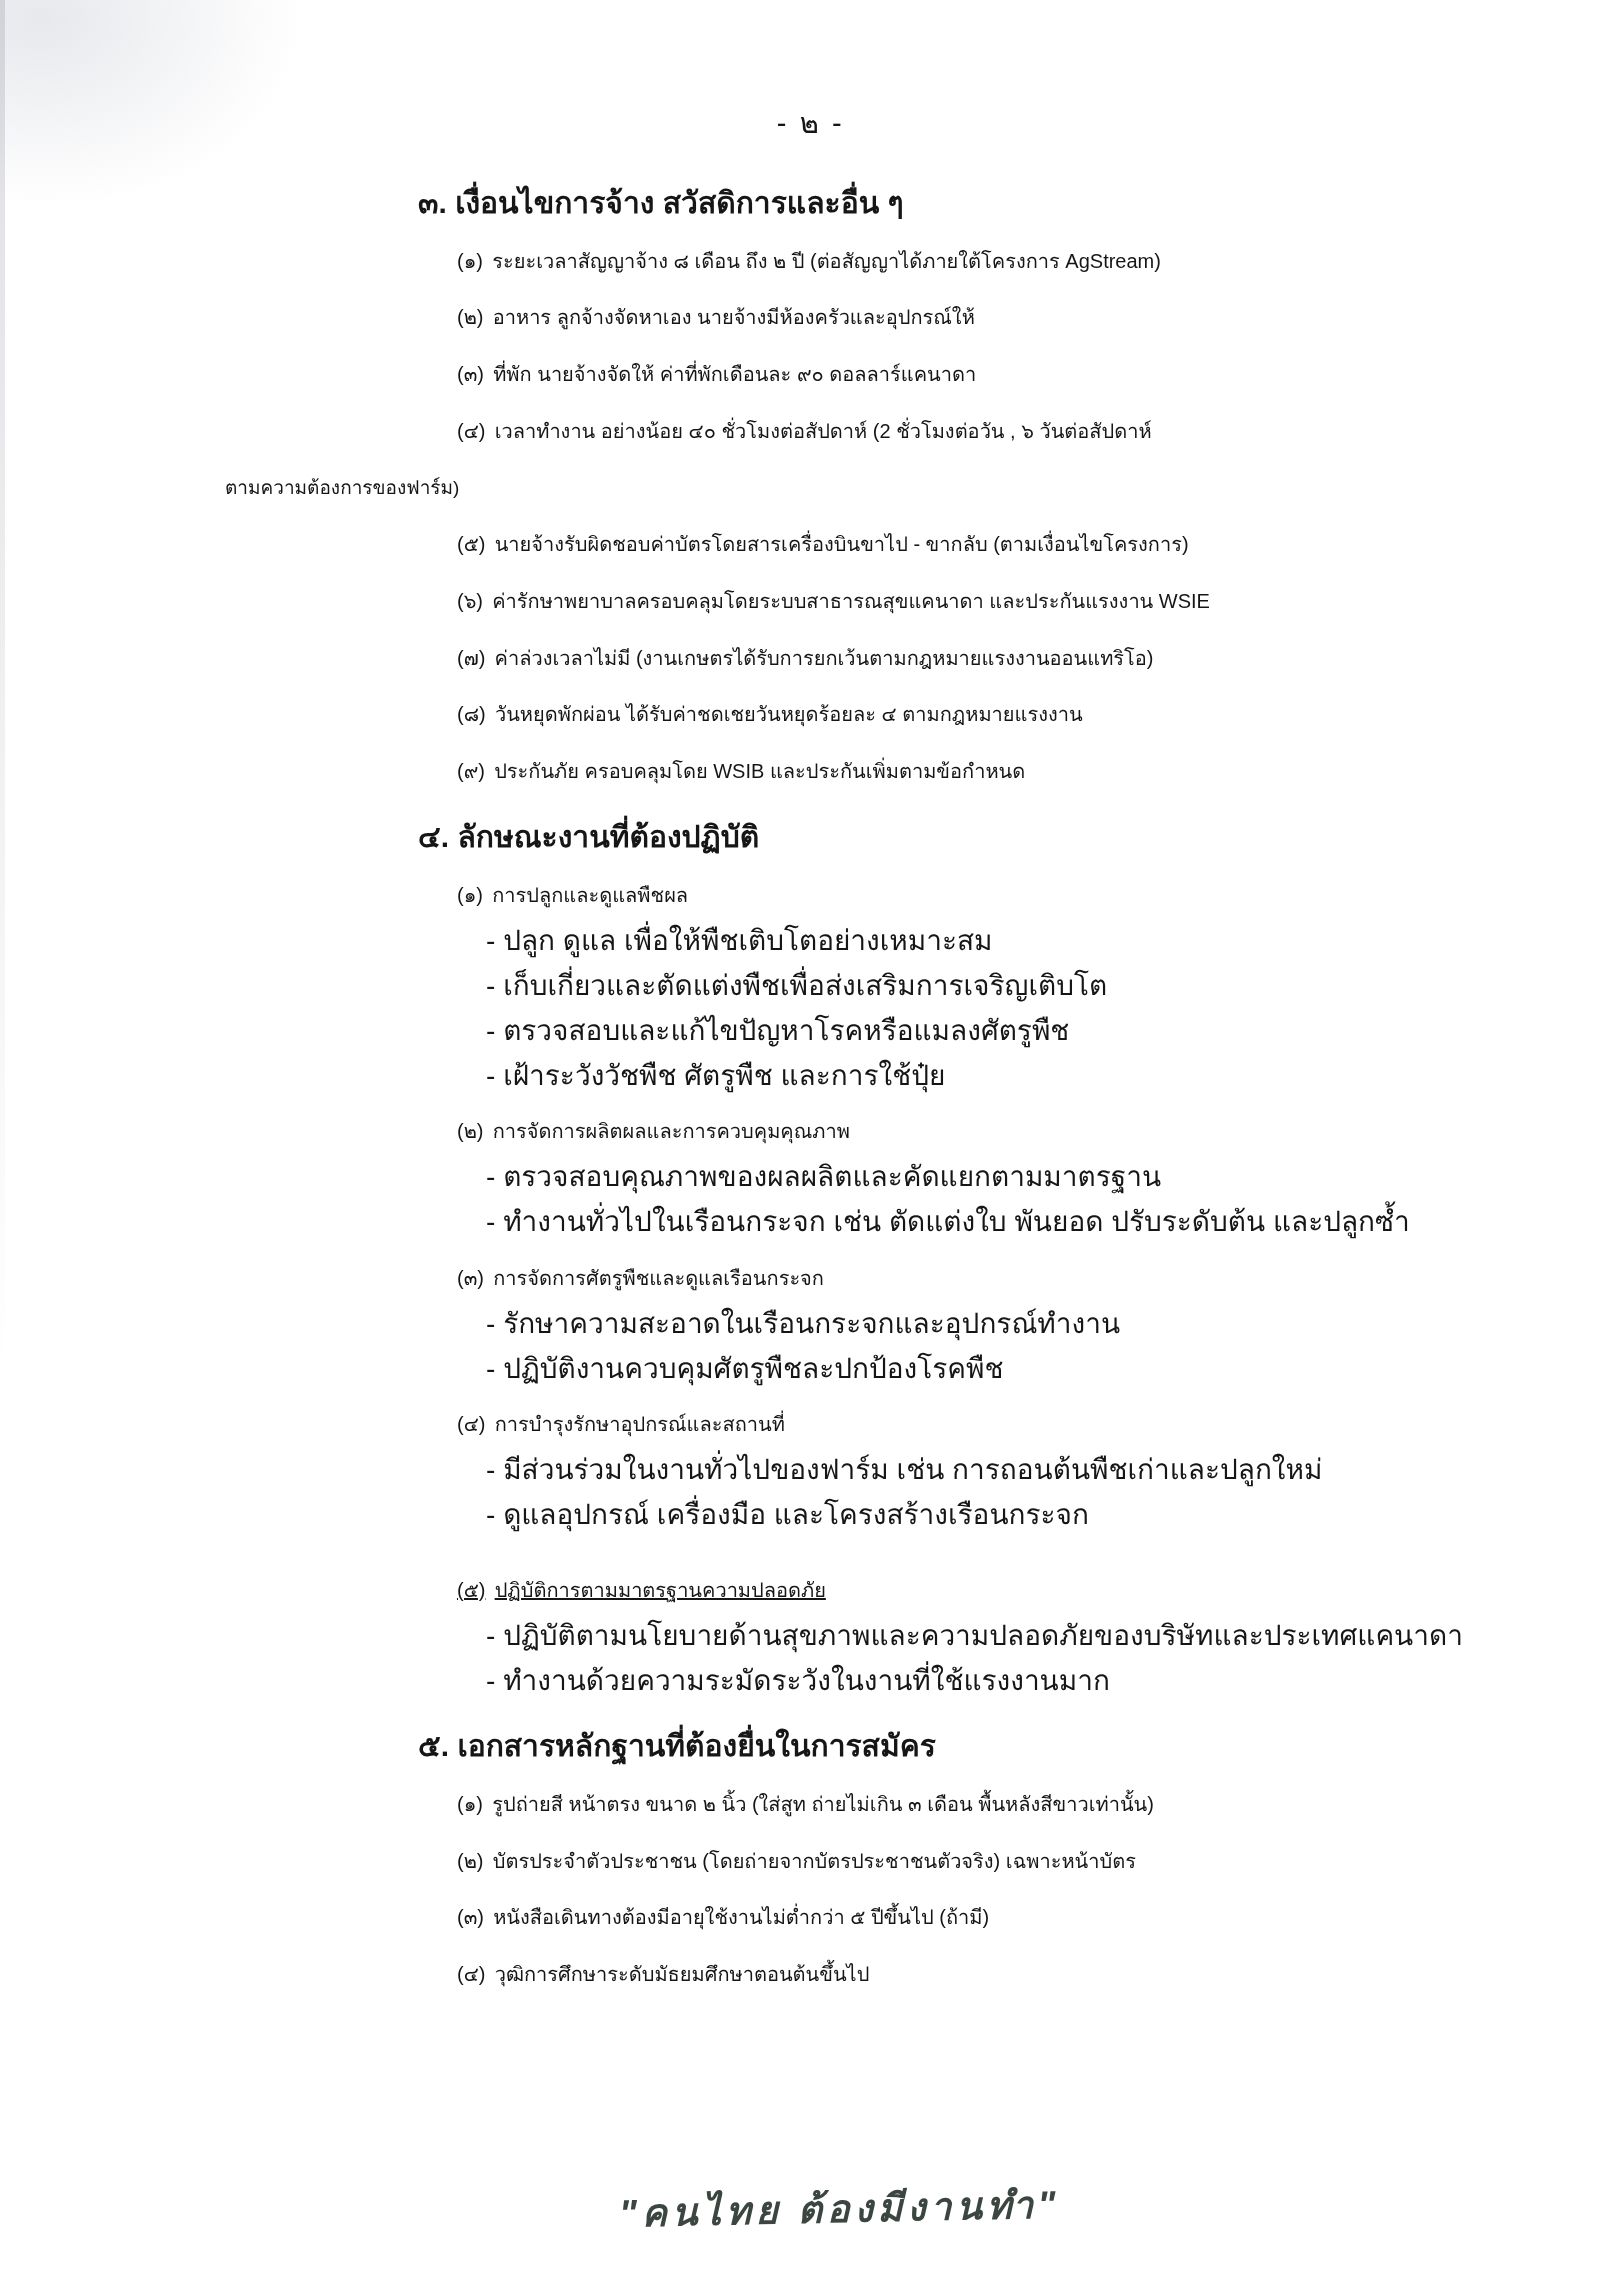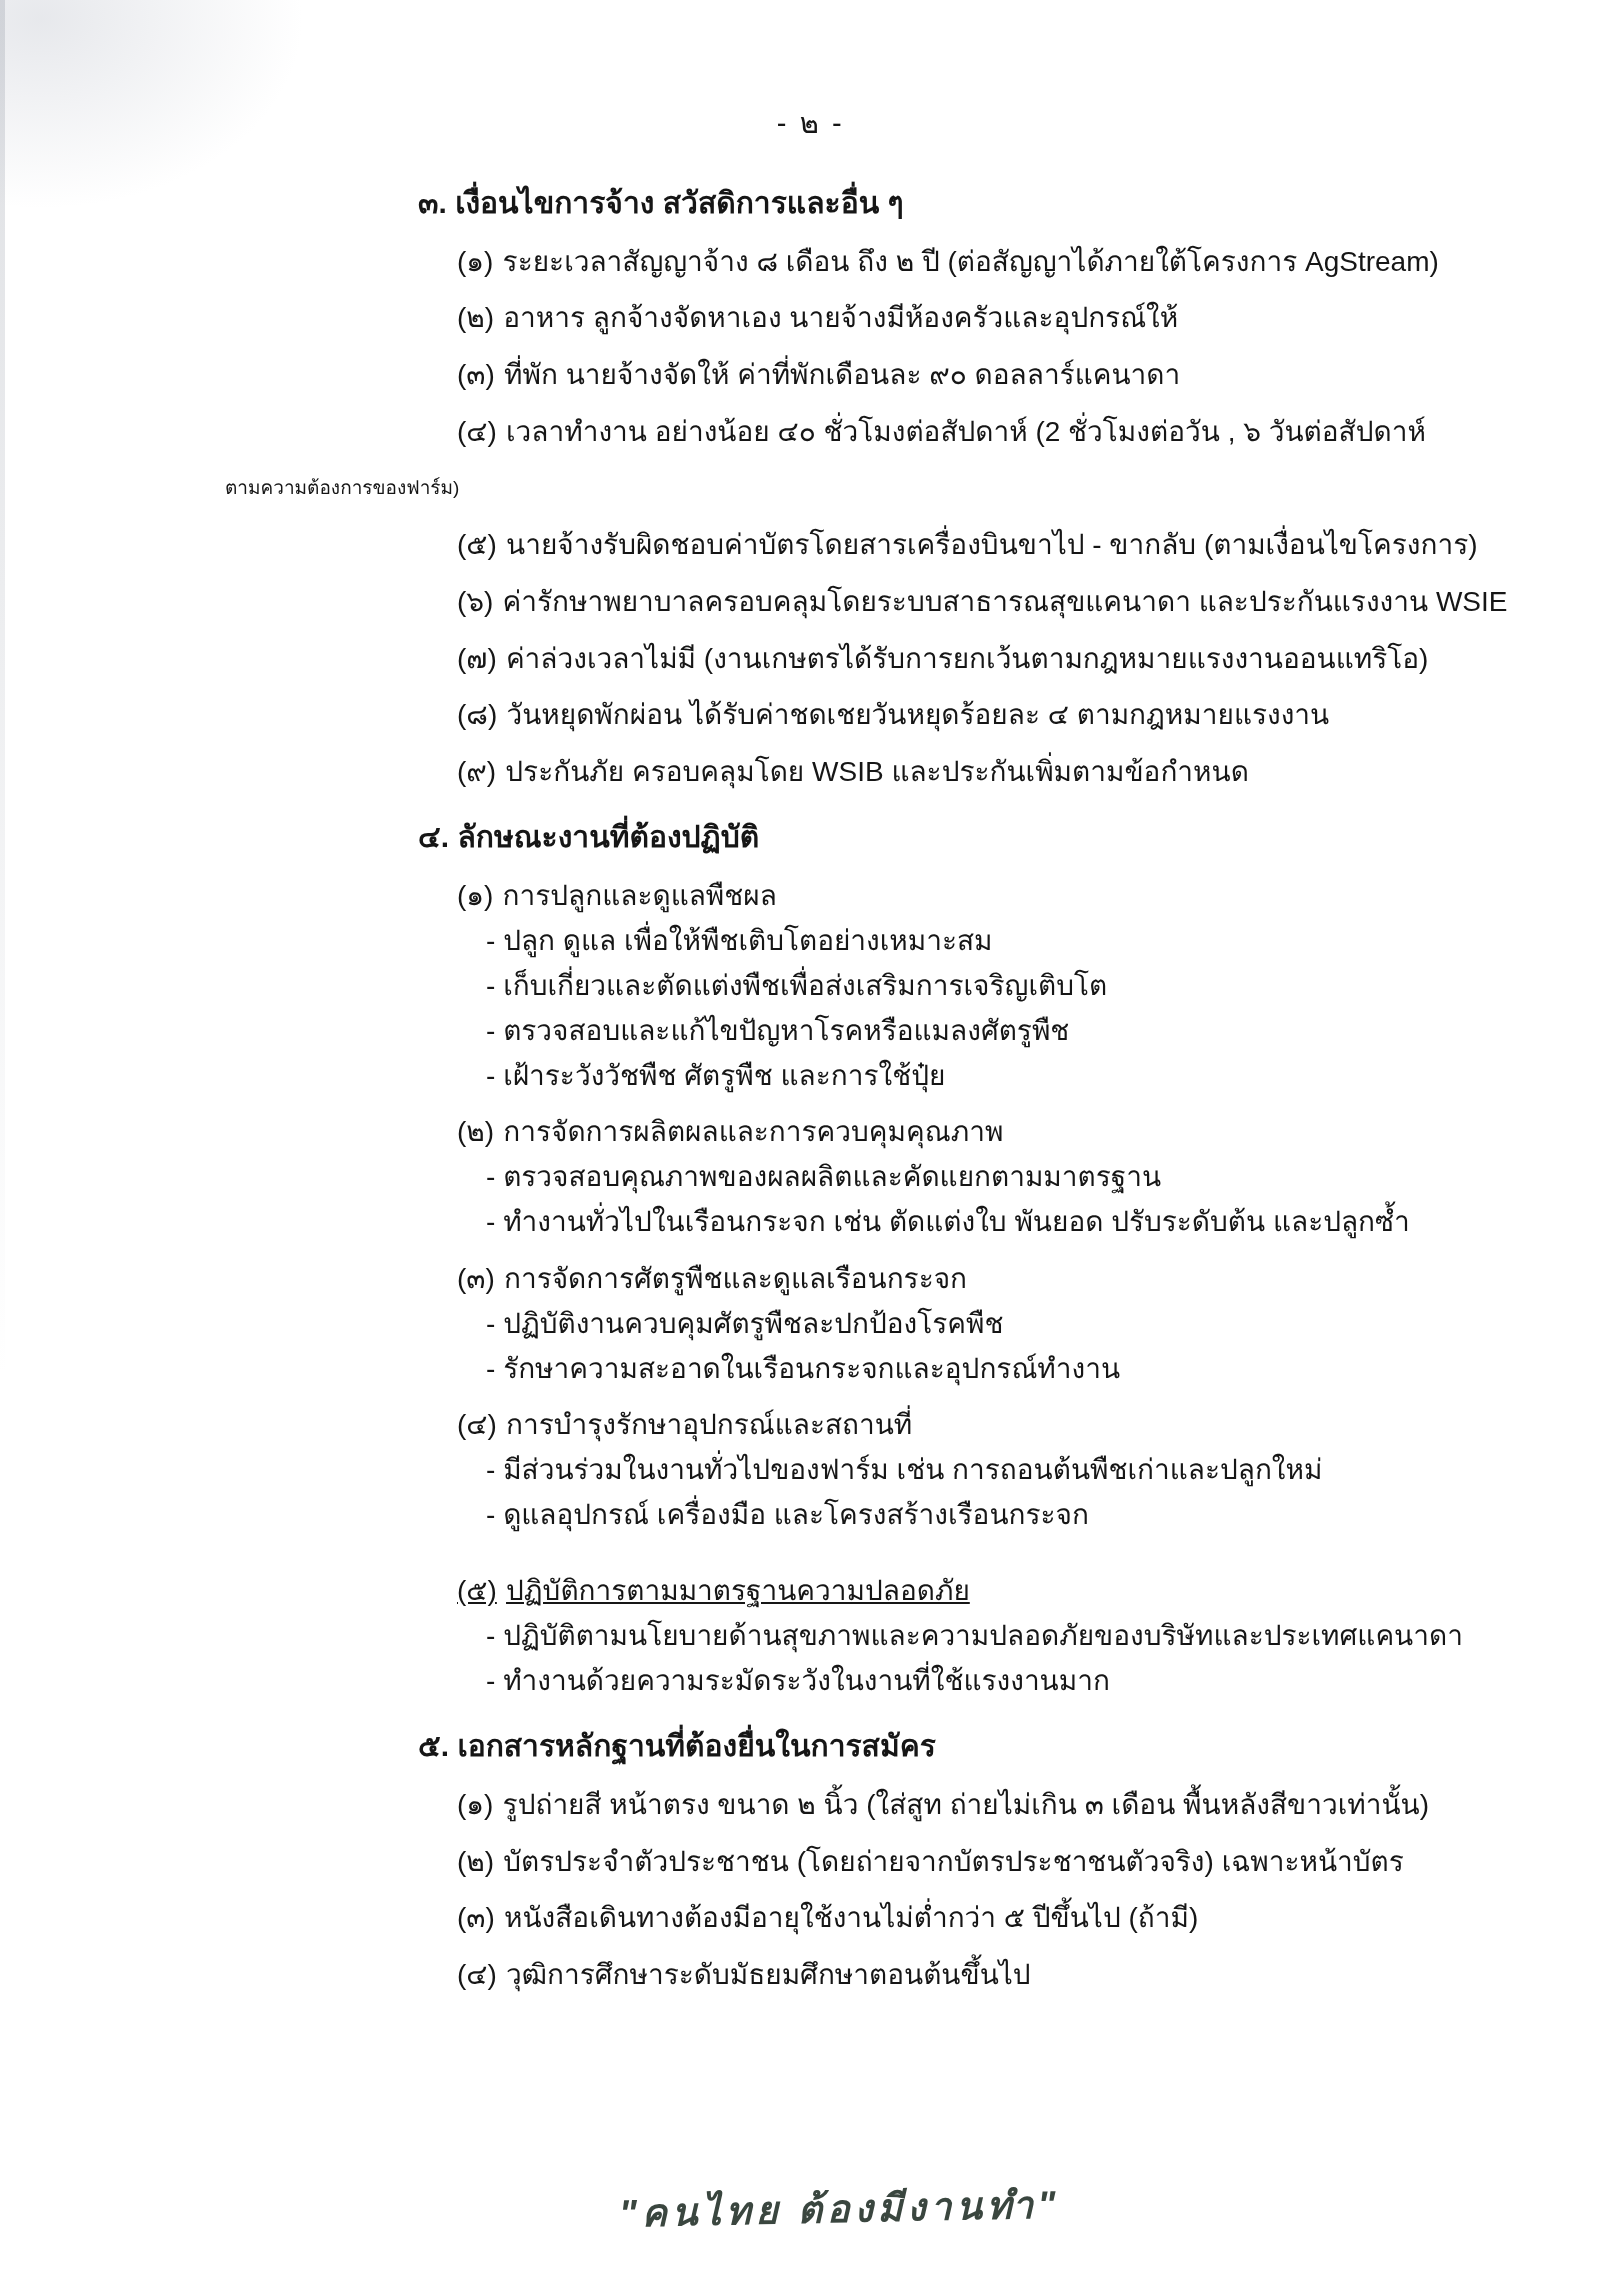--- a/index.html
+++ b/index.html
@@ -31,21 +31,21 @@
     letter-spacing: 2.6px;
   }
   .content { padding-left: 225px; padding-right: 98px; margin-top: 22px; }
   .section-title {
     font-size: 30px; font-weight: 700; line-height: 44px;
     margin: 23.5px 0 6.5px 193px;
     white-space: nowrap;
   }
   .content .section:first-child .section-title { margin-top: 0; }
   .item {
-    font-size: 28px; line-height: 41px;
+    font-size: 20px; line-height: 41px;
     margin-left: 232px; margin-top: 15.7px;
     white-space: nowrap;
   }
   .item .item-label { margin-right: 9.2px; }
   .cont-line {
     font-size: 19px; line-height: 41px;
     margin-left: 0; margin-top: 15.7px;
     white-space: nowrap;
   }
   .bullet {
@@ -91,22 +91,22 @@
         <div class="section-title">๔. ลักษณะงานที่ต้องปฏิบัติ</div>
         <div class="item"><span class="item-label">(๑)</span><span>การปลูกและดูแลพืชผล</span></div>
         <div class="bullet"><span class="dash">-</span><span>ปลูก ดูแล เพื่อให้พืชเติบโตอย่างเหมาะสม</span></div>
         <div class="bullet"><span class="dash">-</span><span>เก็บเกี่ยวและตัดแต่งพืชเพื่อส่งเสริมการเจริญเติบโต</span></div>
         <div class="bullet"><span class="dash">-</span><span>ตรวจสอบและแก้ไขปัญหาโรคหรือแมลงศัตรูพืช</span></div>
         <div class="bullet"><span class="dash">-</span><span>เฝ้าระวังวัชพืช ศัตรูพืช และการใช้ปุ๋ย</span></div>
         <div class="item"><span class="item-label">(๒)</span><span>การจัดการผลิตผลและการควบคุมคุณภาพ</span></div>
         <div class="bullet"><span class="dash">-</span><span>ตรวจสอบคุณภาพของผลผลิตและคัดแยกตามมาตรฐาน</span></div>
         <div class="bullet"><span class="dash">-</span><span>ทำงานทั่วไปในเรือนกระจก เช่น ตัดแต่งใบ พันยอด ปรับระดับต้น และปลูกซ้ำ</span></div>
         <div class="item"><span class="item-label">(๓)</span><span>การจัดการศัตรูพืชและดูแลเรือนกระจก</span></div>
+        <div class="bullet"><span class="dash">-</span><span>รักษาความสะอาดในเรือนกระจกและอุปกรณ์ทำงาน</span></div>
         <div class="bullet"><span class="dash">-</span><span>ปฏิบัติงานควบคุมศัตรูพืชละปกป้องโรคพืช</span></div>
-        <div class="bullet"><span class="dash">-</span><span>รักษาความสะอาดในเรือนกระจกและอุปกรณ์ทำงาน</span></div>
         <div class="item"><span class="item-label">(๔)</span><span>การบำรุงรักษาอุปกรณ์และสถานที่</span></div>
         <div class="bullet"><span class="dash">-</span><span>มีส่วนร่วมในงานทั่วไปของฟาร์ม เช่น การถอนต้นพืชเก่าและปลูกใหม่</span></div>
         <div class="bullet"><span class="dash">-</span><span>ดูแลอุปกรณ์ เครื่องมือ และโครงสร้างเรือนกระจก</span></div>
         <div class="item gap-top"><span class="item-label">(๕)</span><span>ปฏิบัติการตามมาตรฐานความปลอดภัย</span></div>
         <div class="bullet"><span class="dash">-</span><span>ปฏิบัติตามนโยบายด้านสุขภาพและความปลอดภัยของบริษัทและประเทศแคนาดา</span></div>
         <div class="bullet"><span class="dash">-</span><span>ทำงานด้วยความระมัดระวังในงานที่ใช้แรงงานมาก</span></div>
       </div>
       <div class="section">
         <div class="section-title">๕. เอกสารหลักฐานที่ต้องยื่นในการสมัคร</div>
         <div class="item"><span class="item-label">(๑)</span><span>รูปถ่ายสี หน้าตรง ขนาด ๒ นิ้ว (ใส่สูท ถ่ายไม่เกิน ๓ เดือน พื้นหลังสีขาวเท่านั้น)</span></div>

